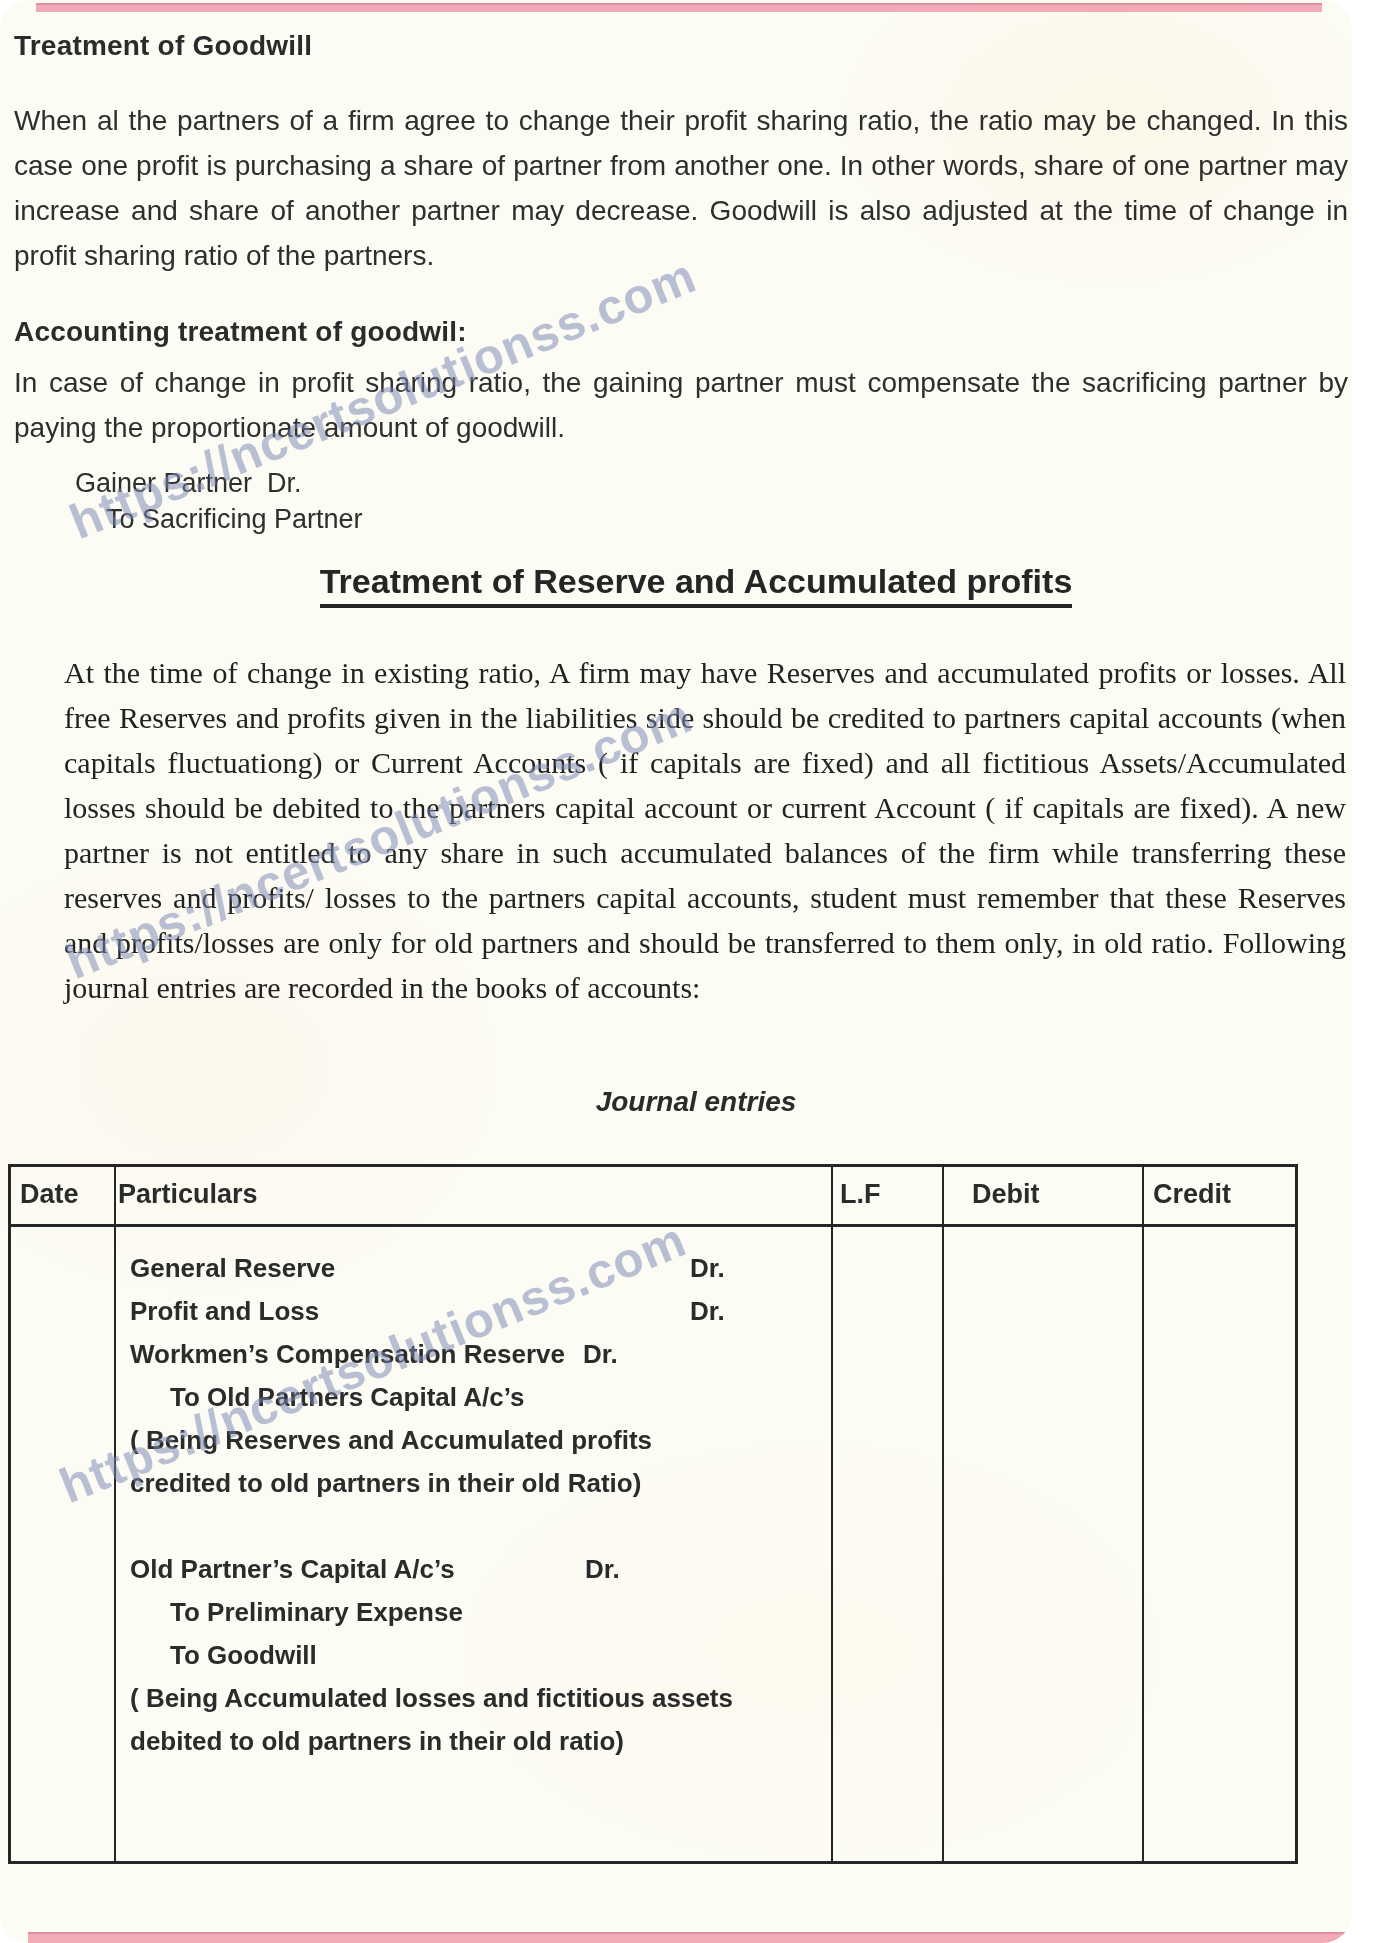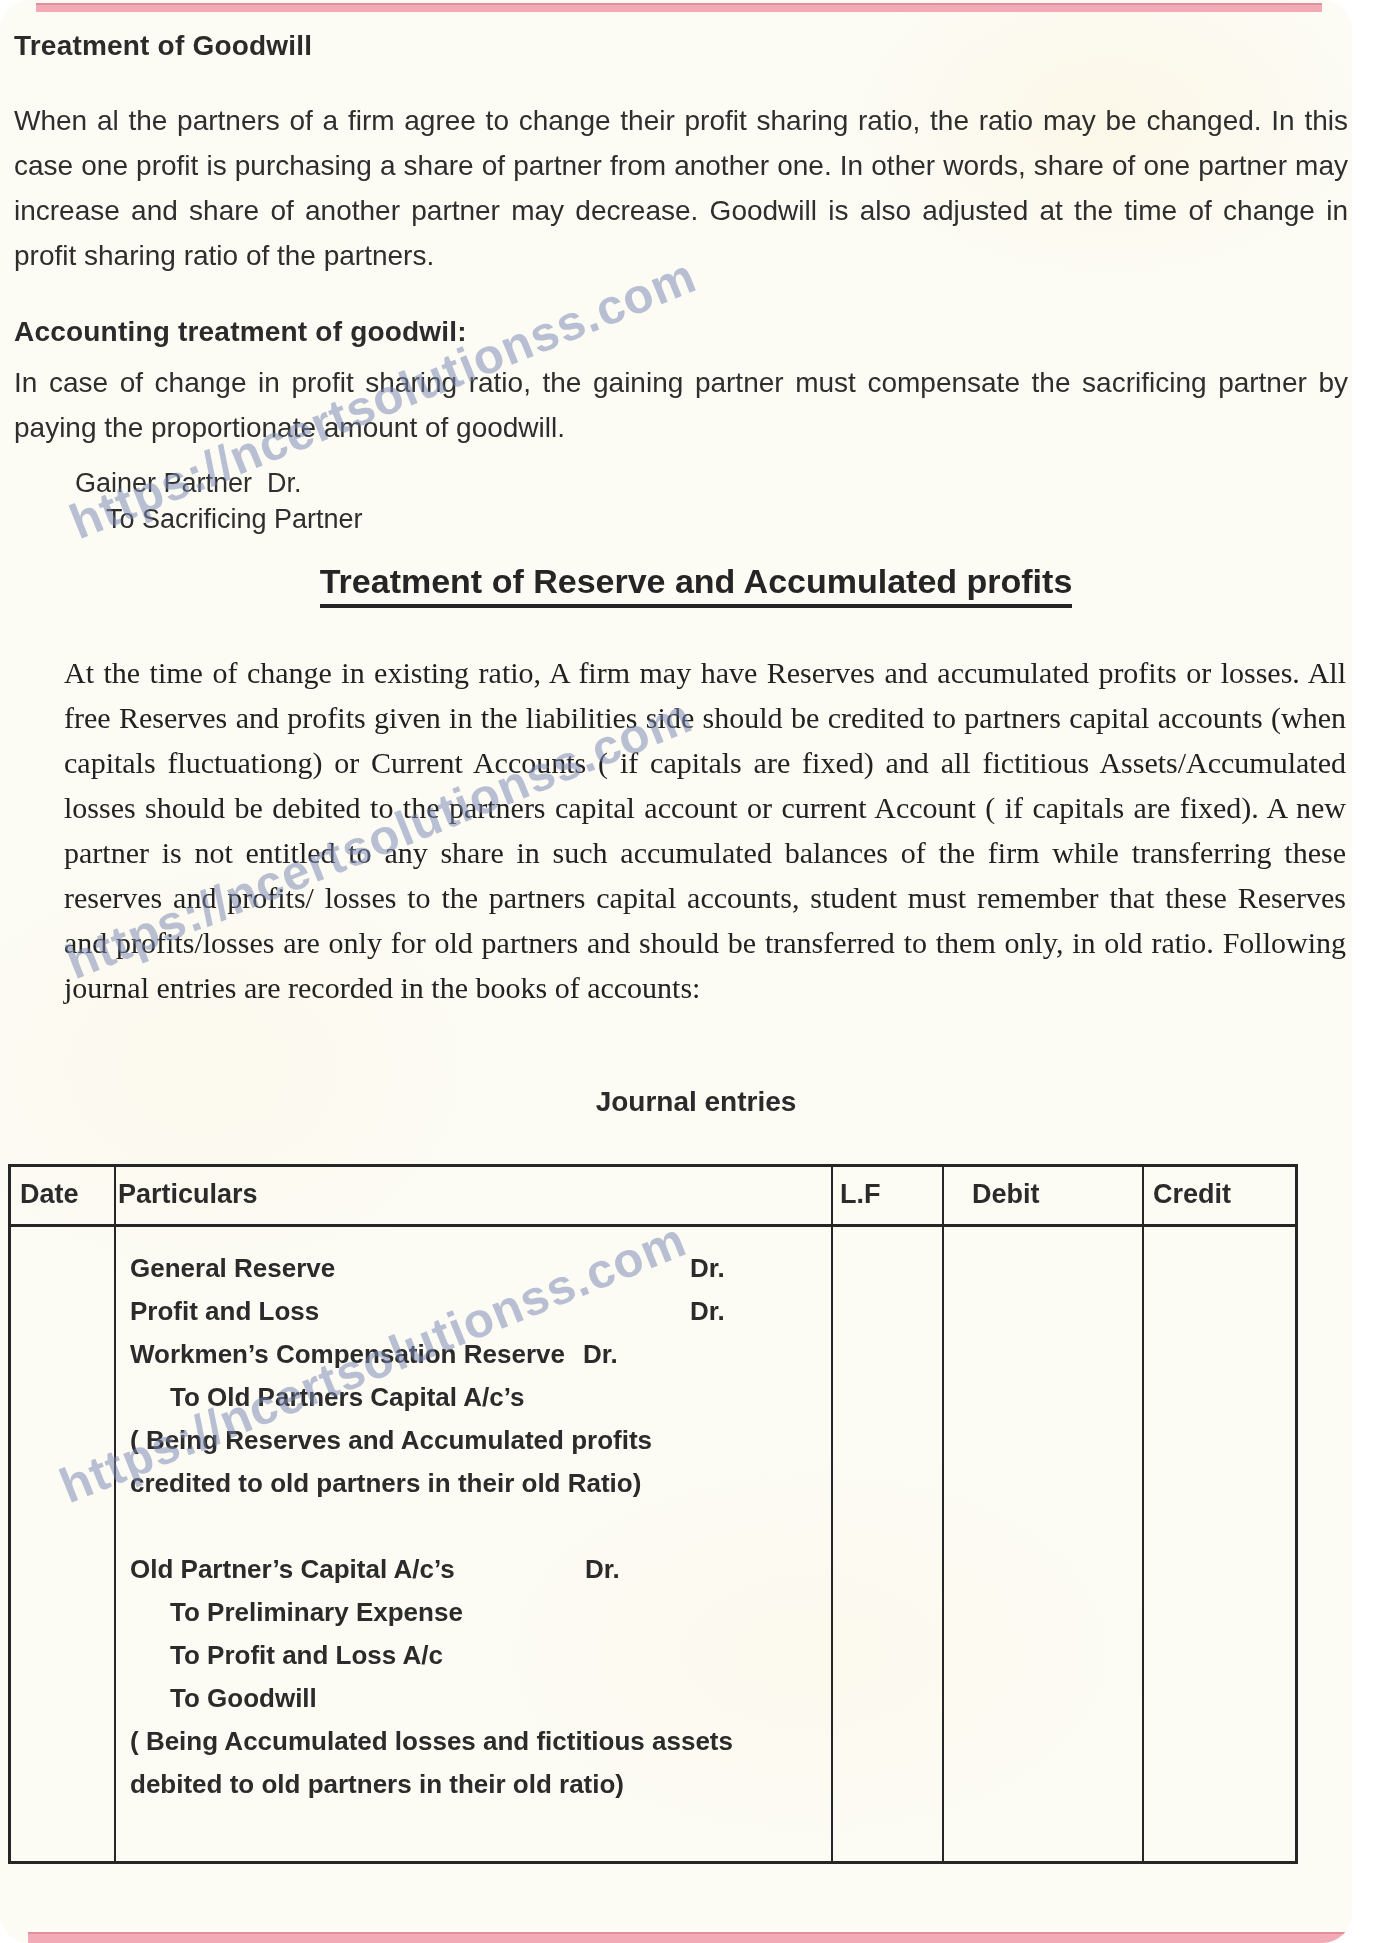--- a/index.html
+++ b/index.html
@@ -31,21 +31,21 @@
   #para-goodwill{top:98px;}
   #para-accounting{top:360px;}
 
   .journal-note{position:absolute;font-size:27px;color:#2e2e2e;white-space:pre;}
   #note-gainer{left:75px;top:468px;}
   #note-sacrificing{left:106px;top:504px;}
 
   .center-wrap{position:absolute;left:40px;right:0;text-align:center;}
   #h-reserve{top:562px;font-size:34px;font-weight:700;color:#252525;}
   #h-reserve .underlined{display:inline-block;border-bottom:4px solid #252525;padding-bottom:3px;}
-  #h-journal{top:1086px;font-size:28px;font-weight:700;color:#2b2b2b;}
+  #h-journal{top:1086px;font-size:28px;font-weight:700;color:#2b2b2b;font-style:italic;}
 
   #para-reserve{
     position:absolute;left:64px;top:650px;width:1282px;
     font-family:"Liberation Serif", serif;
     font-size:30px;line-height:45px;text-align:justify;color:#222;
   }
 
   
   #jtable{
     position:absolute;left:8px;top:1164px;width:1284px;height:694px;
@@ -124,21 +124,20 @@
     <div id="cell-particulars" class="td">
         <div class="p-line"><span class="lbl" style="min-width: 560px;">General Reserve</span><span class="dr">Dr.</span></div>
         <div class="p-line"><span class="lbl" style="min-width: 560px;">Profit and Loss</span><span class="dr">Dr.</span></div>
         <div class="p-line"><span class="lbl">Workmen’s Compensation Reserve</span><span class="dr" style="margin-left: 18px;">Dr.</span></div>
         <div class="p-line"><span class="lbl" style="padding-left: 40px;">To Old Partners Capital A/c’s</span></div>
         <div class="p-line"><span class="lbl">( Being Reserves and Accumulated profits</span></div>
         <div class="p-line"><span class="lbl">credited to old partners in their old Ratio)</span></div>
         <div class="p-line"></div>
         <div class="p-line"><span class="lbl" style="min-width: 455px;">Old Partner’s Capital A/c’s</span><span class="dr">Dr.</span></div>
         <div class="p-line"><span class="lbl" style="padding-left: 40px;">To Preliminary Expense</span></div>
-        <div class="p-line"><span class="lbl" style="padding-left: 40px;">To Profit and Loss A/c</span></div>
         <div class="p-line"><span class="lbl" style="padding-left: 40px;">To Goodwill</span></div>
         <div class="p-line"><span class="lbl">( Being Accumulated losses and fictitious assets</span></div>
         <div class="p-line"><span class="lbl">debited to old partners in their old ratio)</span></div>
       </div>
     <div class="td"></div>
     <div class="td"></div>
     <div class="td last"></div>
   </div>
 
   <div id="wm-a" class="wm">https://ncertsolutionss.com</div>

